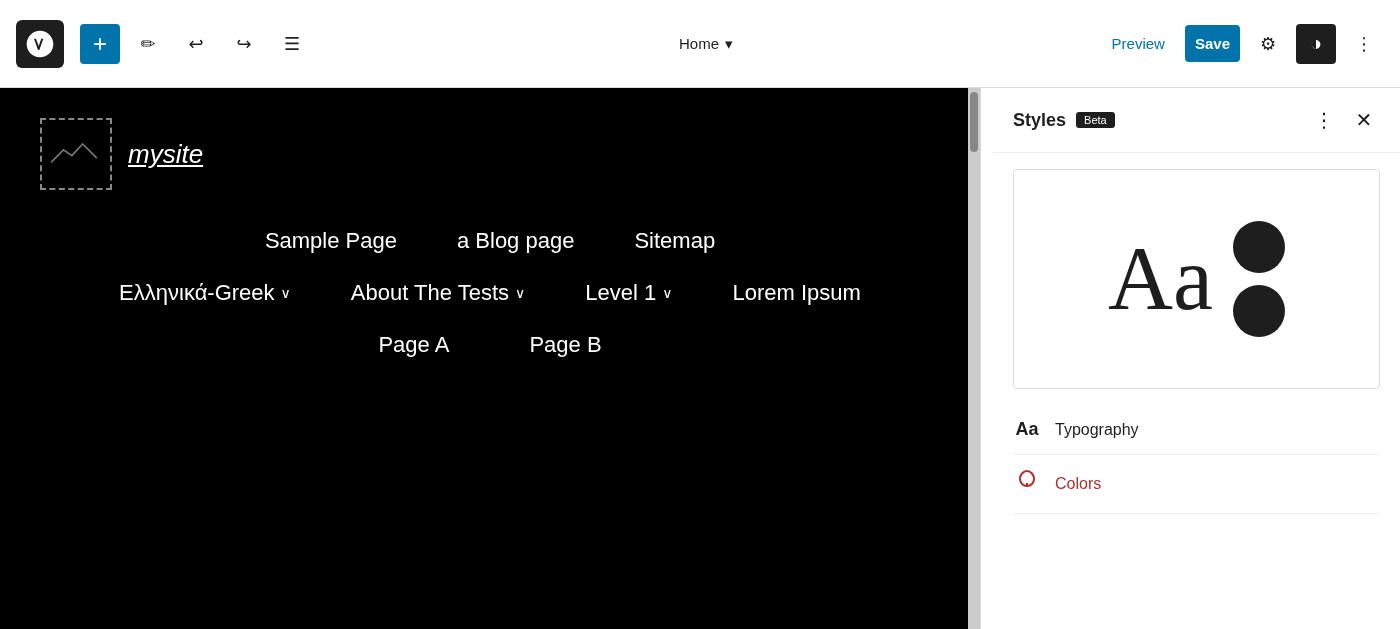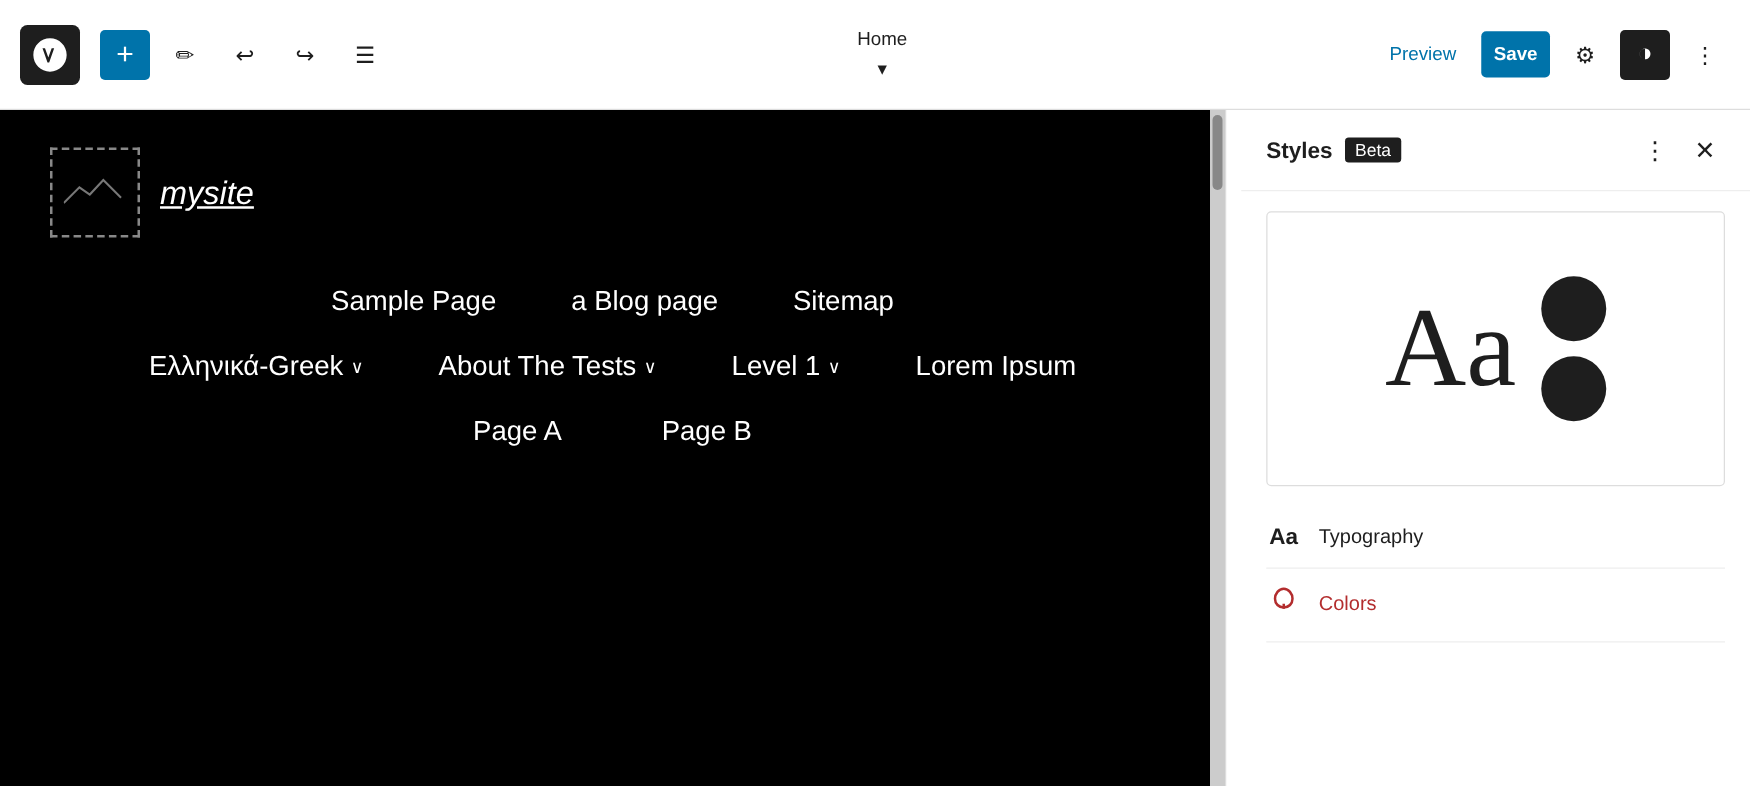--- a/index.html
+++ b/index.html
@@ -65,21 +65,20 @@
       display: flex;
       align-items: center;
       gap: 6px;
       border: none;
       background: transparent;
       cursor: pointer;
       font-size: 15px;
       color: #1e1e1e;
       padding: 8px 12px;
       border-radius: 4px;
-      flex-direction: column;
     }
     .toolbar-right {
       display: flex;
       align-items: center;
       gap: 8px;
     }
     .preview-btn {
       border: none;
       background: transparent;
       cursor: pointer;
@@ -235,21 +234,21 @@
       gap: 10px;
     }
     .styles-title {
       font-size: 18px;
       font-weight: 600;
       color: #1e1e1e;
     }
     .beta-badge {
       background: #1e1e1e;
       color: #fff;
-      font-size: 14px;
+      font-size: 11px;
       padding: 2px 8px;
       border-radius: 3px;
       font-weight: 500;
     }
     .styles-header-actions {
       margin-left: auto;
       display: flex;
       align-items: center;
       gap: 8px;
     }

